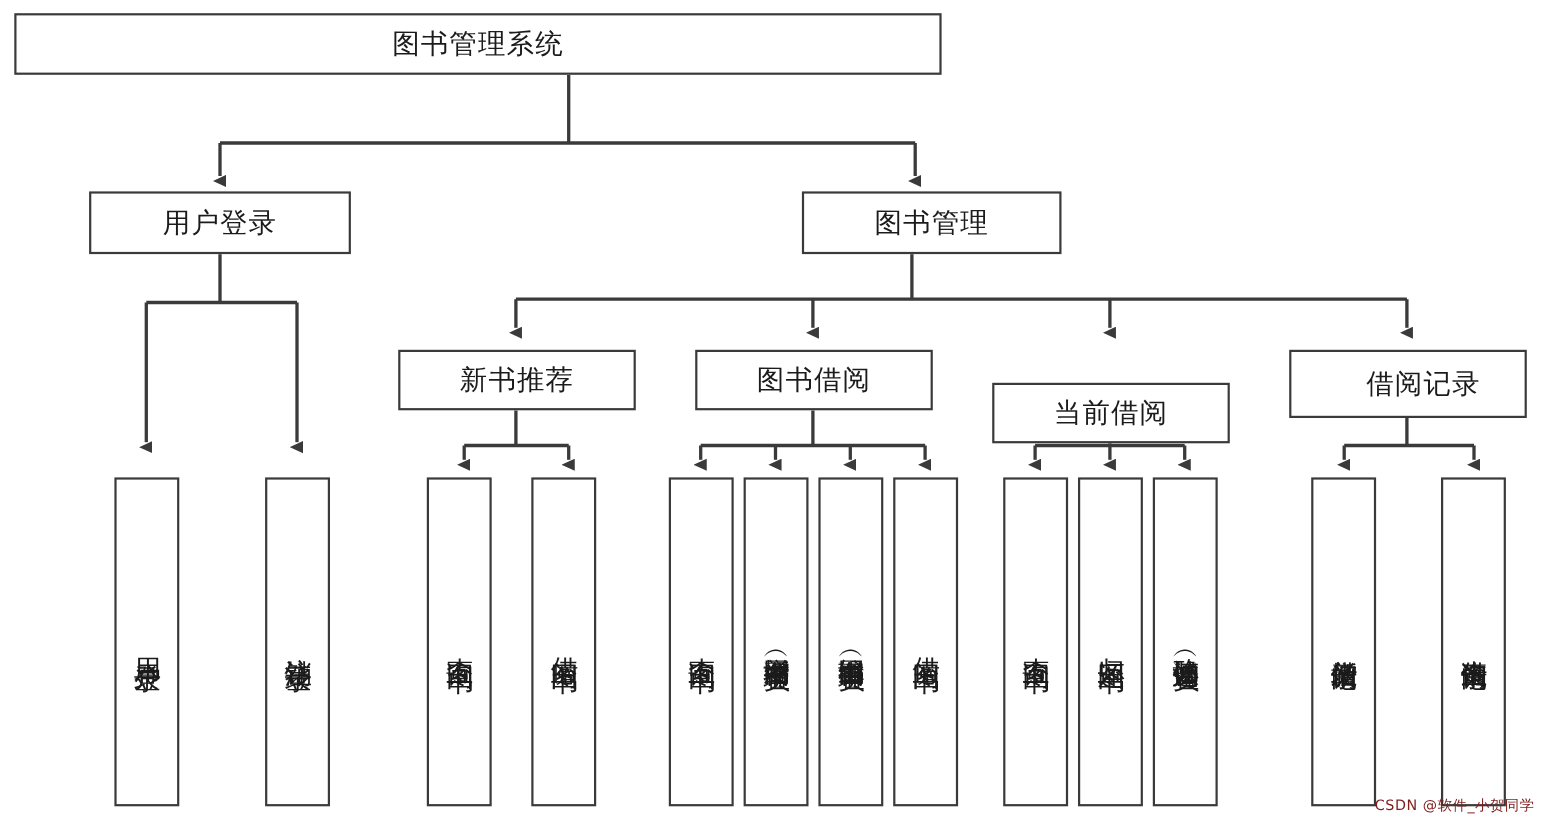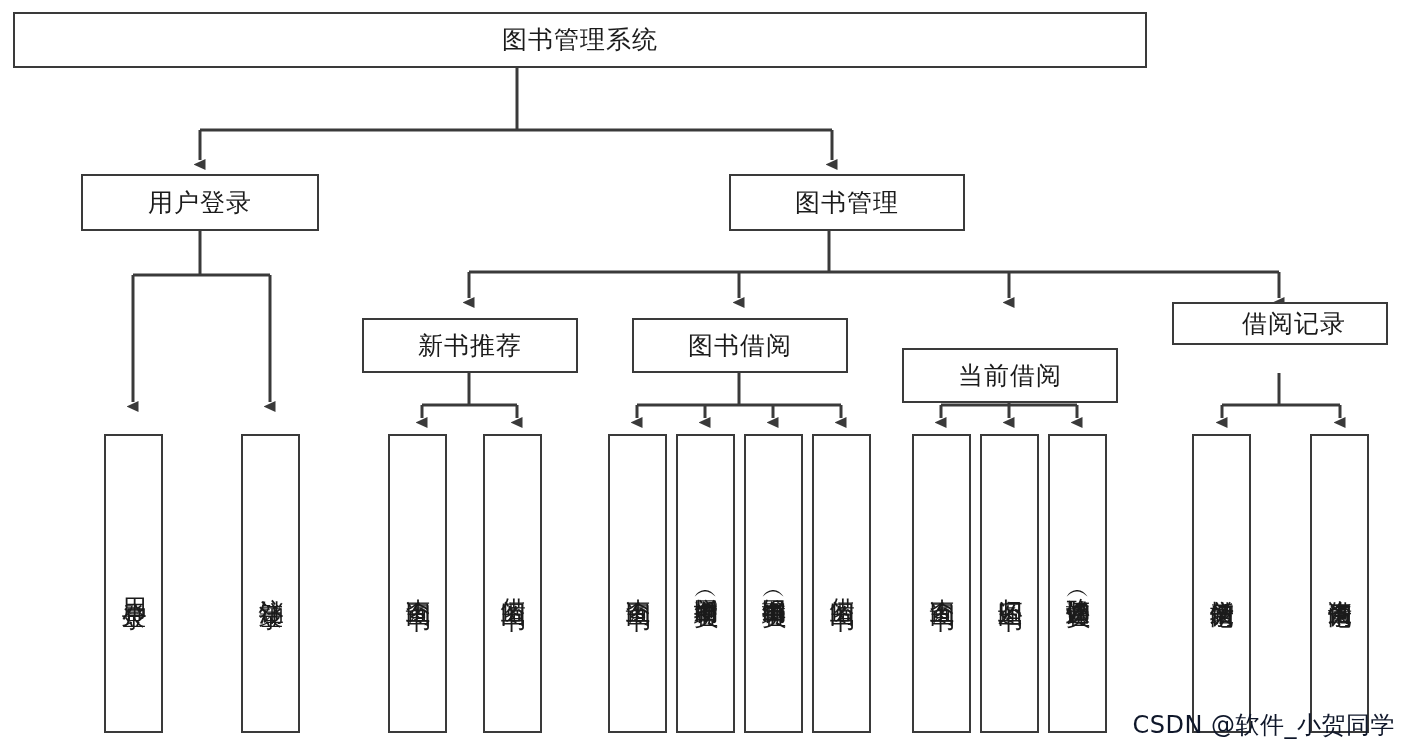--- a/index.html
+++ b/index.html
@@ -61,22 +61,22 @@
     left: 0;
     top: 0;
     width: 1405px;
     height: 747px;
     pointer-events: none;
   }
   .watermark {
     position: absolute;
     right: 10px;
     bottom: 6px;
-    font-size: 24px;
-    color: #0f172a;
+    font-size: 13px;
+    color: #7f1d1d;
     font-family: "DejaVu Sans", "Liberation Sans", sans-serif;
     white-space: nowrap;
     letter-spacing: 0.5px;
     text-align: center;
   }
 </style>
 </head>
 <body>
 
 <div id="canvas">
@@ -124,21 +124,21 @@
       <path d="M1009,405 L1009,418" marker-end="url(#arrow)"></path>
       <path d="M1077,405 L1077,418" marker-end="url(#arrow)"></path>
 
       <path d="M1279,373 L1279,405"></path>
       <path d="M1222,405 L1340,405"></path>
       <path d="M1222,405 L1222,418" marker-end="url(#arrow)"></path>
       <path d="M1340,405 L1340,418" marker-end="url(#arrow)"></path>
     </g>
   </svg>
 
-  <div class="node root h" style="left:13px; top:12px; width:1134px; height:56px;">
+  <div class="node root h" style="left:13px; top:12px; width:843px; height:56px;">
     <span class="label">图书管理系统</span>
   </div>
 
   <div class="node h" style="left:81px; top:174px; width:238px; height:57px;">
     <span class="label">用户登录</span>
   </div>
 
   <div class="node h" style="left:711px; top:174px; width:236px; height:57px;margin-left:18px;">
     <span class="label">图书管理</span>
   </div>
@@ -148,21 +148,21 @@
   </div>
 
   <div class="node h" style="left:632px; top:318px; width:216px; height:55px;">
     <span class="label">图书借阅</span>
   </div>
 
   <div class="node h" style="left:902px; top:318px; width:216px; height:55px;margin-top:30px;">
     <span class="label">当前借阅</span>
   </div>
 
-  <div class="node h" style="left:1172px; top:302px; width:216px; height:43px;padding-left:28px;">
+  <div class="node h" style="left:1172px; top:318px; width:216px; height:62px;padding-left:28px;">
     <span class="label">借阅记录</span>
   </div>
 
   <div class="node v" style="left:104px; top:434px; width:59px; height:299px;">
     <span class="label">用户登录</span>
   </div>
 
   <div class="node v" style="left:241px; top:434px; width:59px; height:299px;">
     <span class="label">注销登录</span>
   </div>

